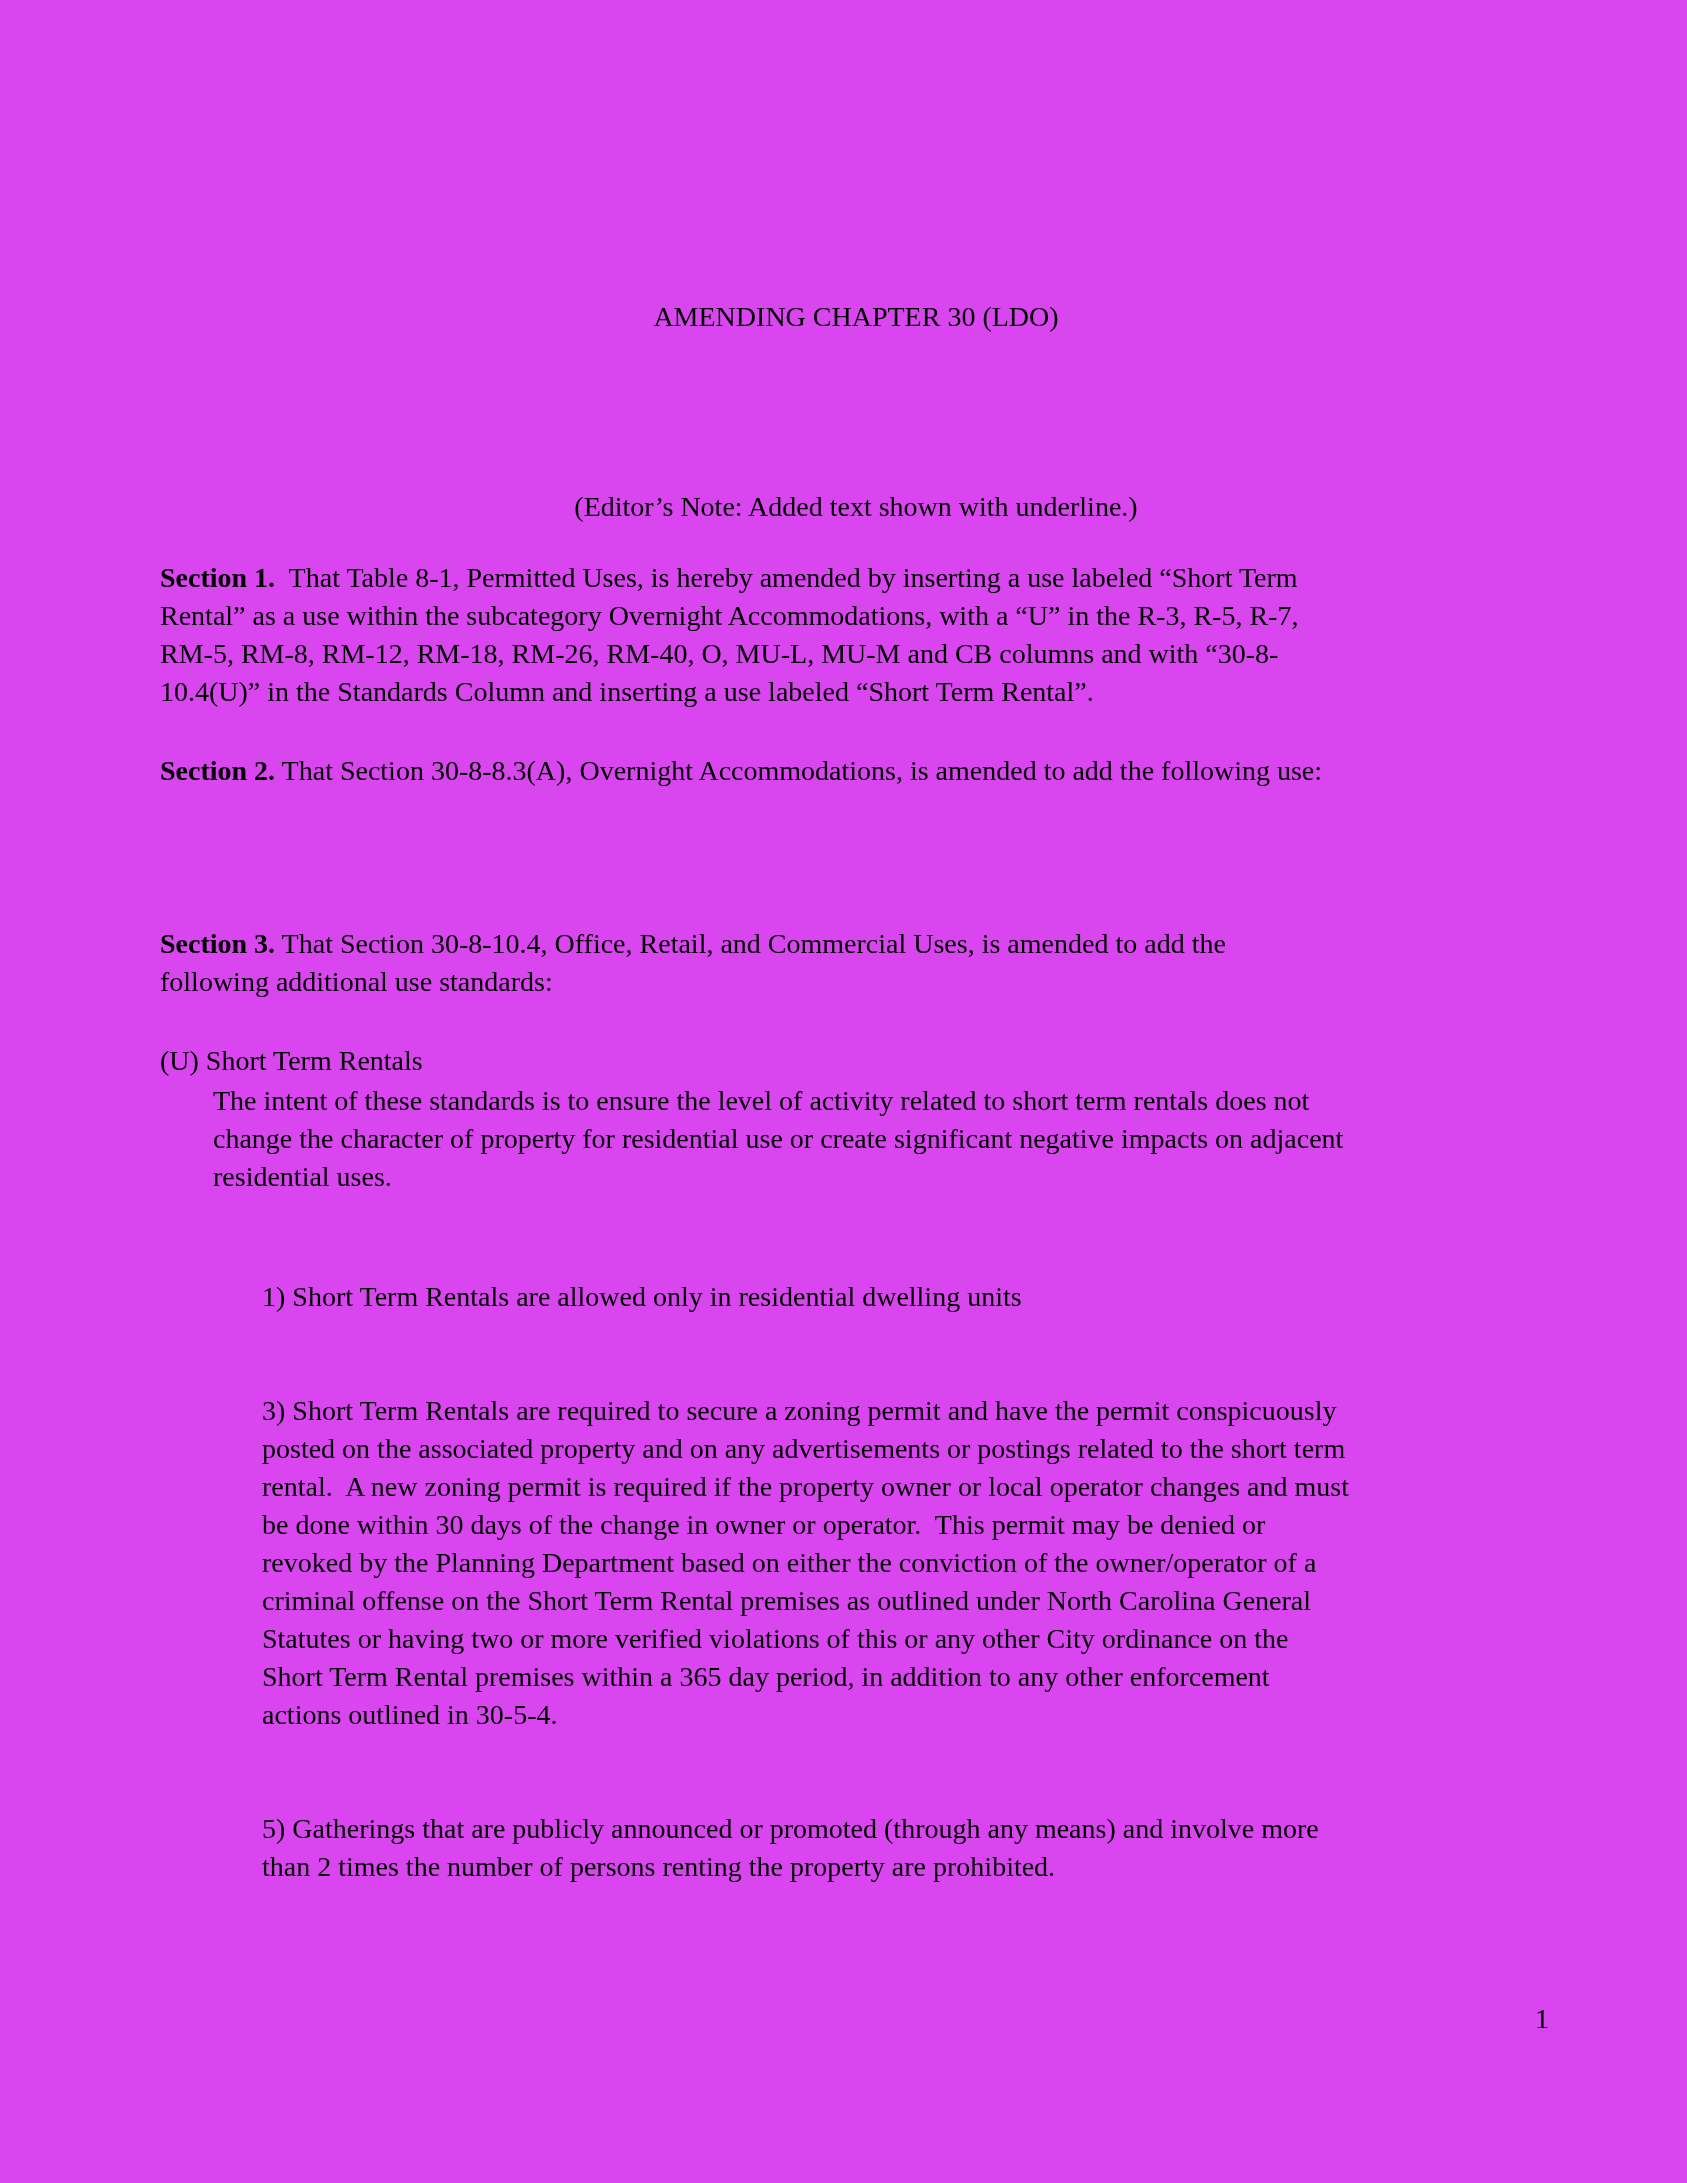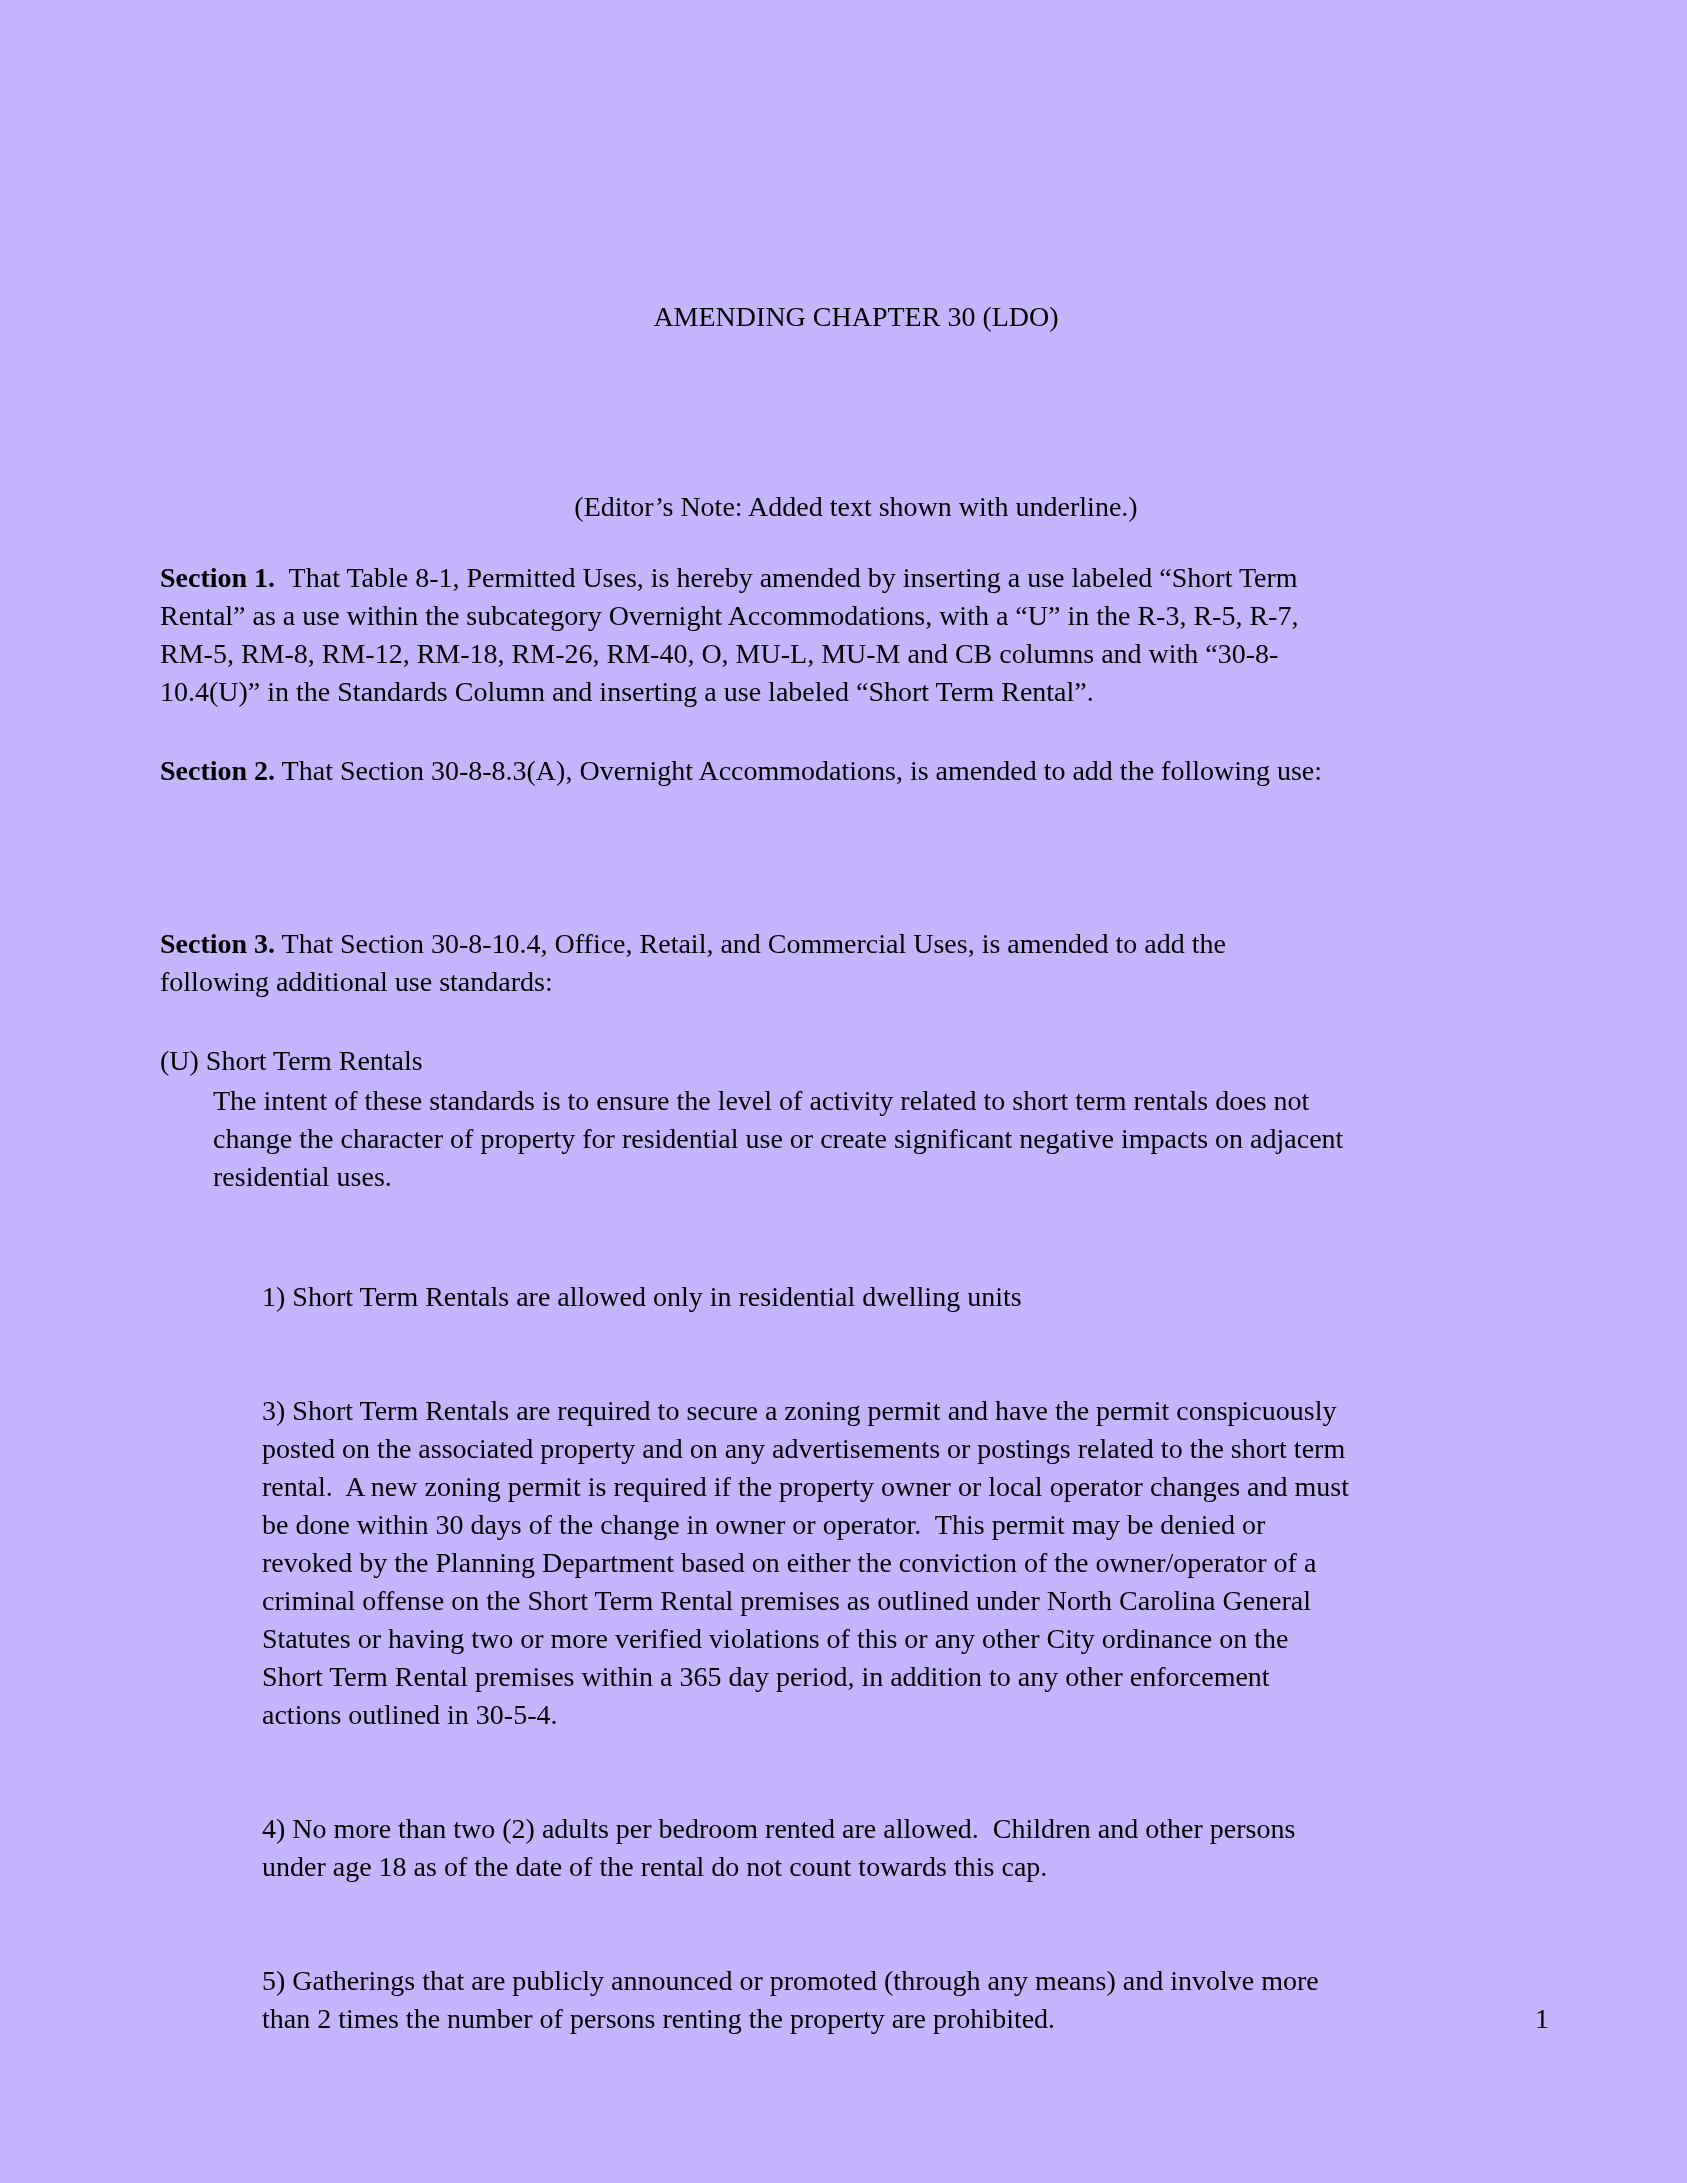--- a/index.html
+++ b/index.html
@@ -4,21 +4,21 @@
 <style>
   html, body {
     margin: 0;
     padding: 0;
     background: #ffffff;
   }
   .page {
     position: relative;
     width: 1687px;
     height: 2183px;
-    background: #c4b5fd;
+    background: #d946ef;
     font-family: "Liberation Serif", "DejaVu Serif", serif;
     font-size: 28px;
     line-height: 38px;
     color: #000000;
     overflow: hidden;
   }
   .block {
     position: absolute;
     white-space: pre-wrap;
   }
@@ -78,22 +78,20 @@
     <div>1) Short Term Rentals are allowed only in residential dwelling units</div>
     <div>3) Short Term Rentals are required to secure a zoning permit and have the permit conspicuously
 posted on the associated property and on any advertisements or postings related to the short term
 rental.  A new zoning permit is required if the property owner or local operator changes and must
 be done within 30 days of the change in owner or operator.  This permit may be denied or
 revoked by the Planning Department based on either the conviction of the owner/operator of a
 criminal offense on the Short Term Rental premises as outlined under North Carolina General
 Statutes or having two or more verified violations of this or any other City ordinance on the
 Short Term Rental premises within a 365 day period, in addition to any other enforcement
 actions outlined in 30-5-4.</div>
-    <div>4) No more than two (2) adults per bedroom rented are allowed.  Children and other persons
-under age 18 as of the date of the rental do not count towards this cap.</div>
     <div>5) Gatherings that are publicly announced or promoted (through any means) and involve more
 than 2 times the number of persons renting the property are prohibited.</div>
     
   </div>
 
   <div class="block pos-pagenum">1</div>
 
 </div>
 
 

